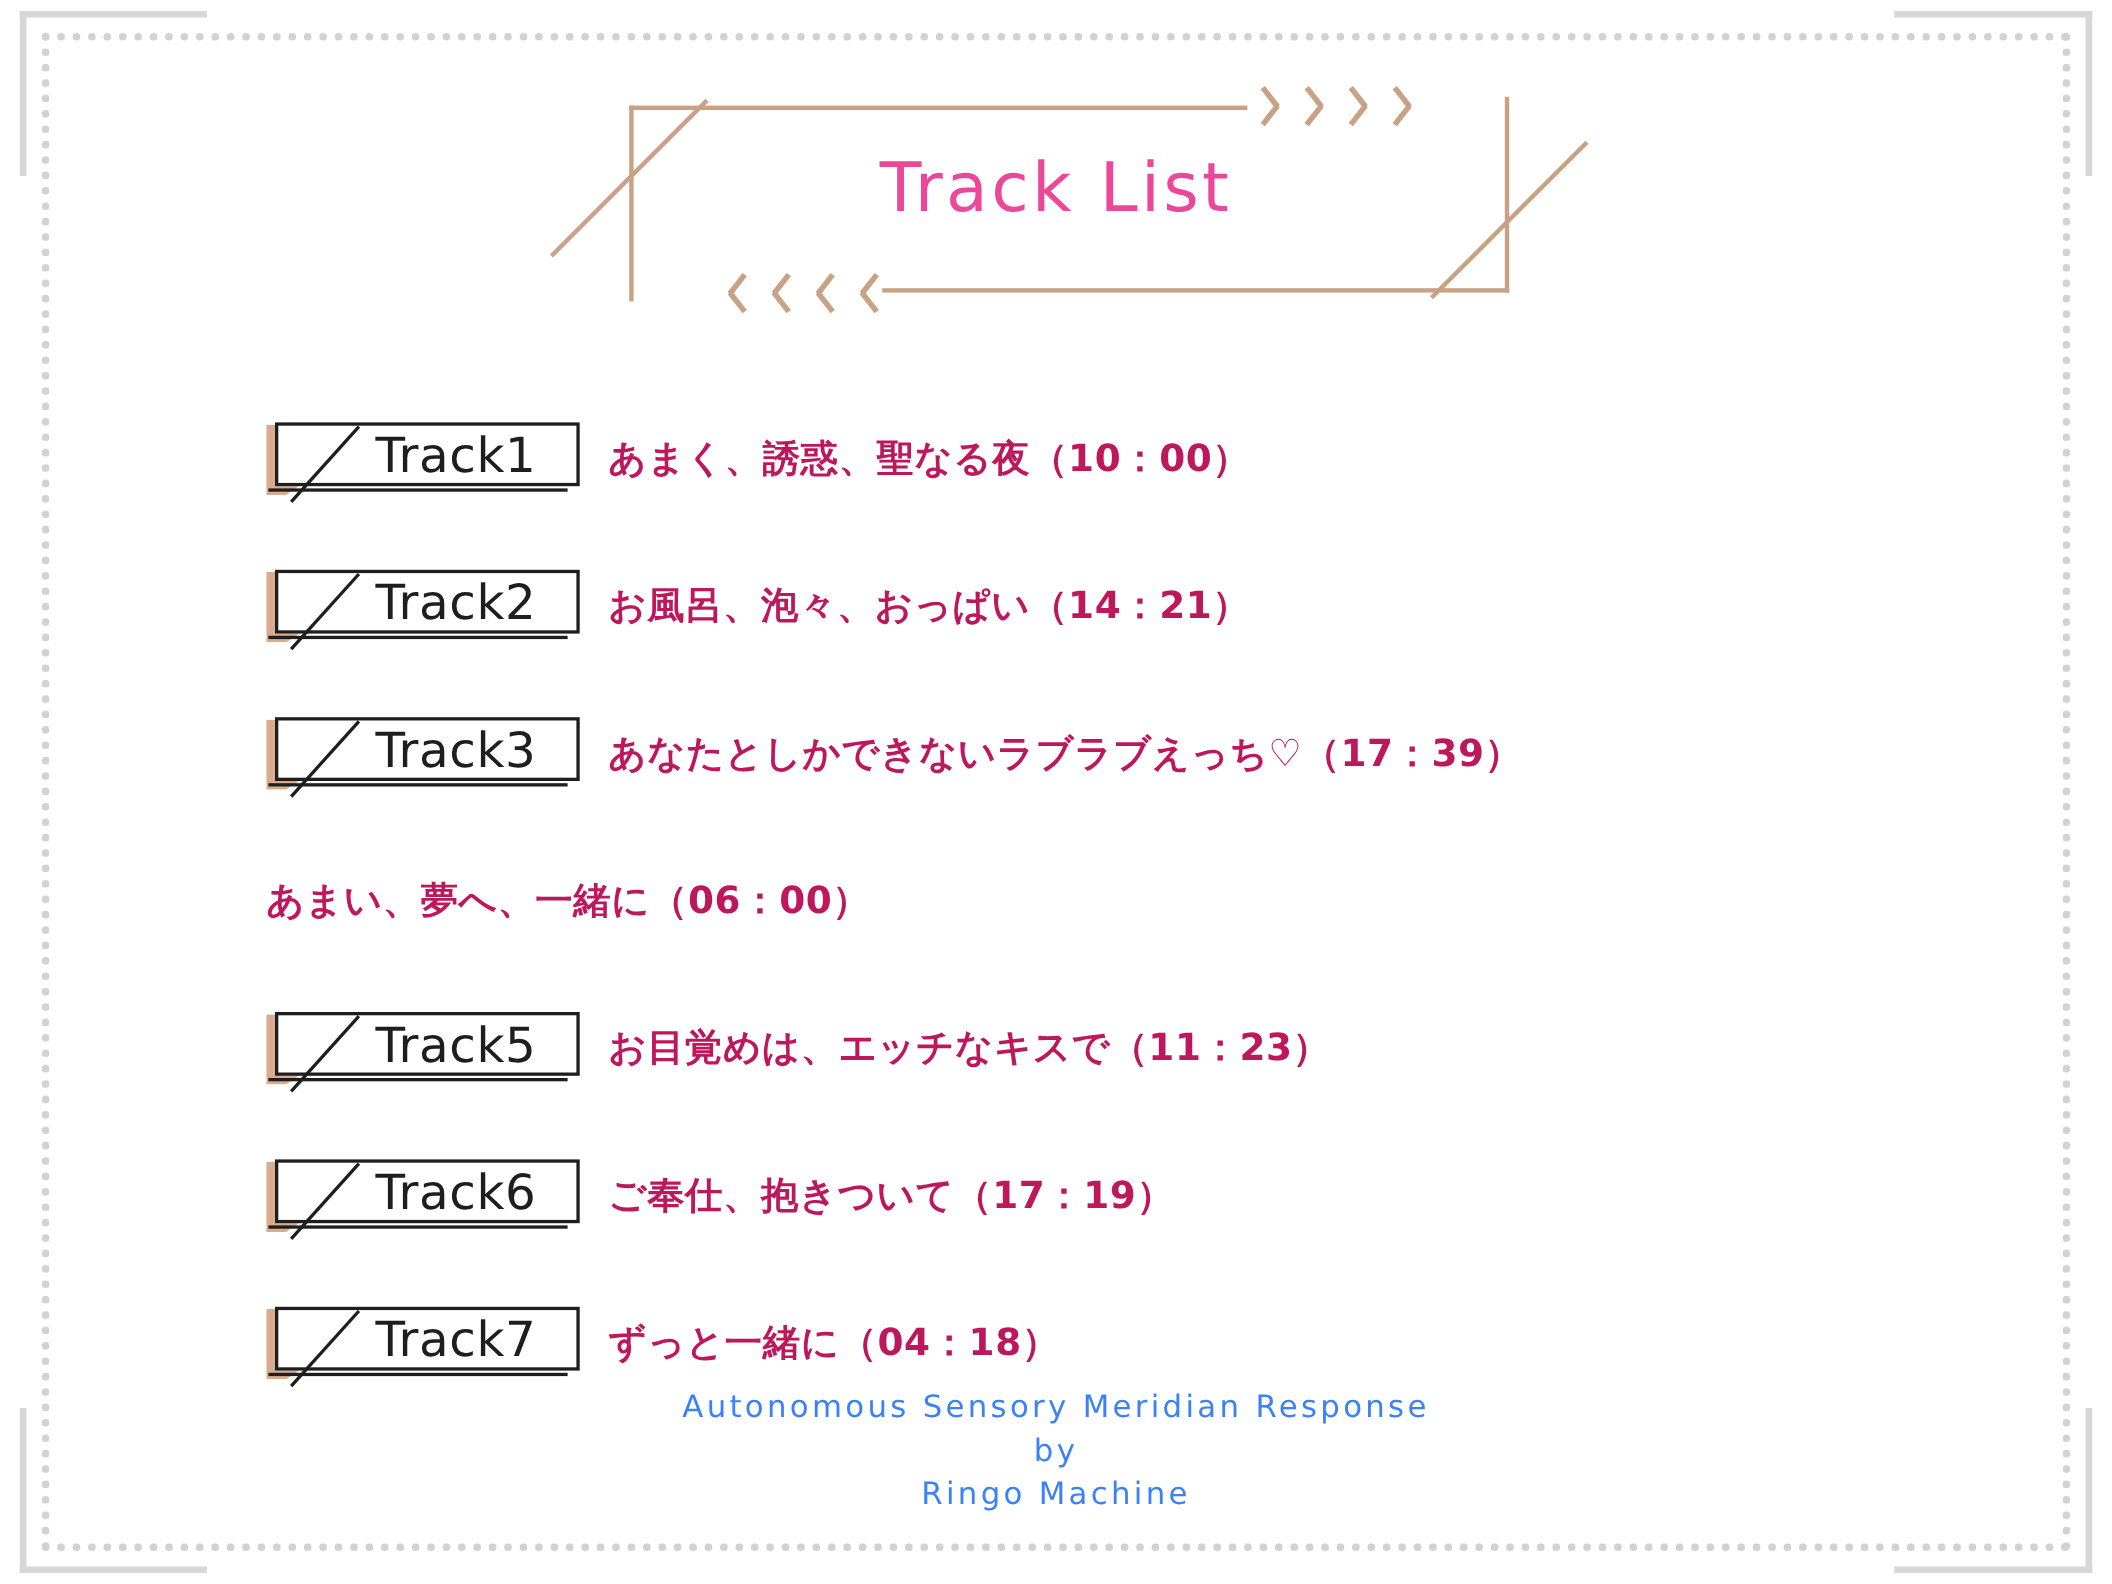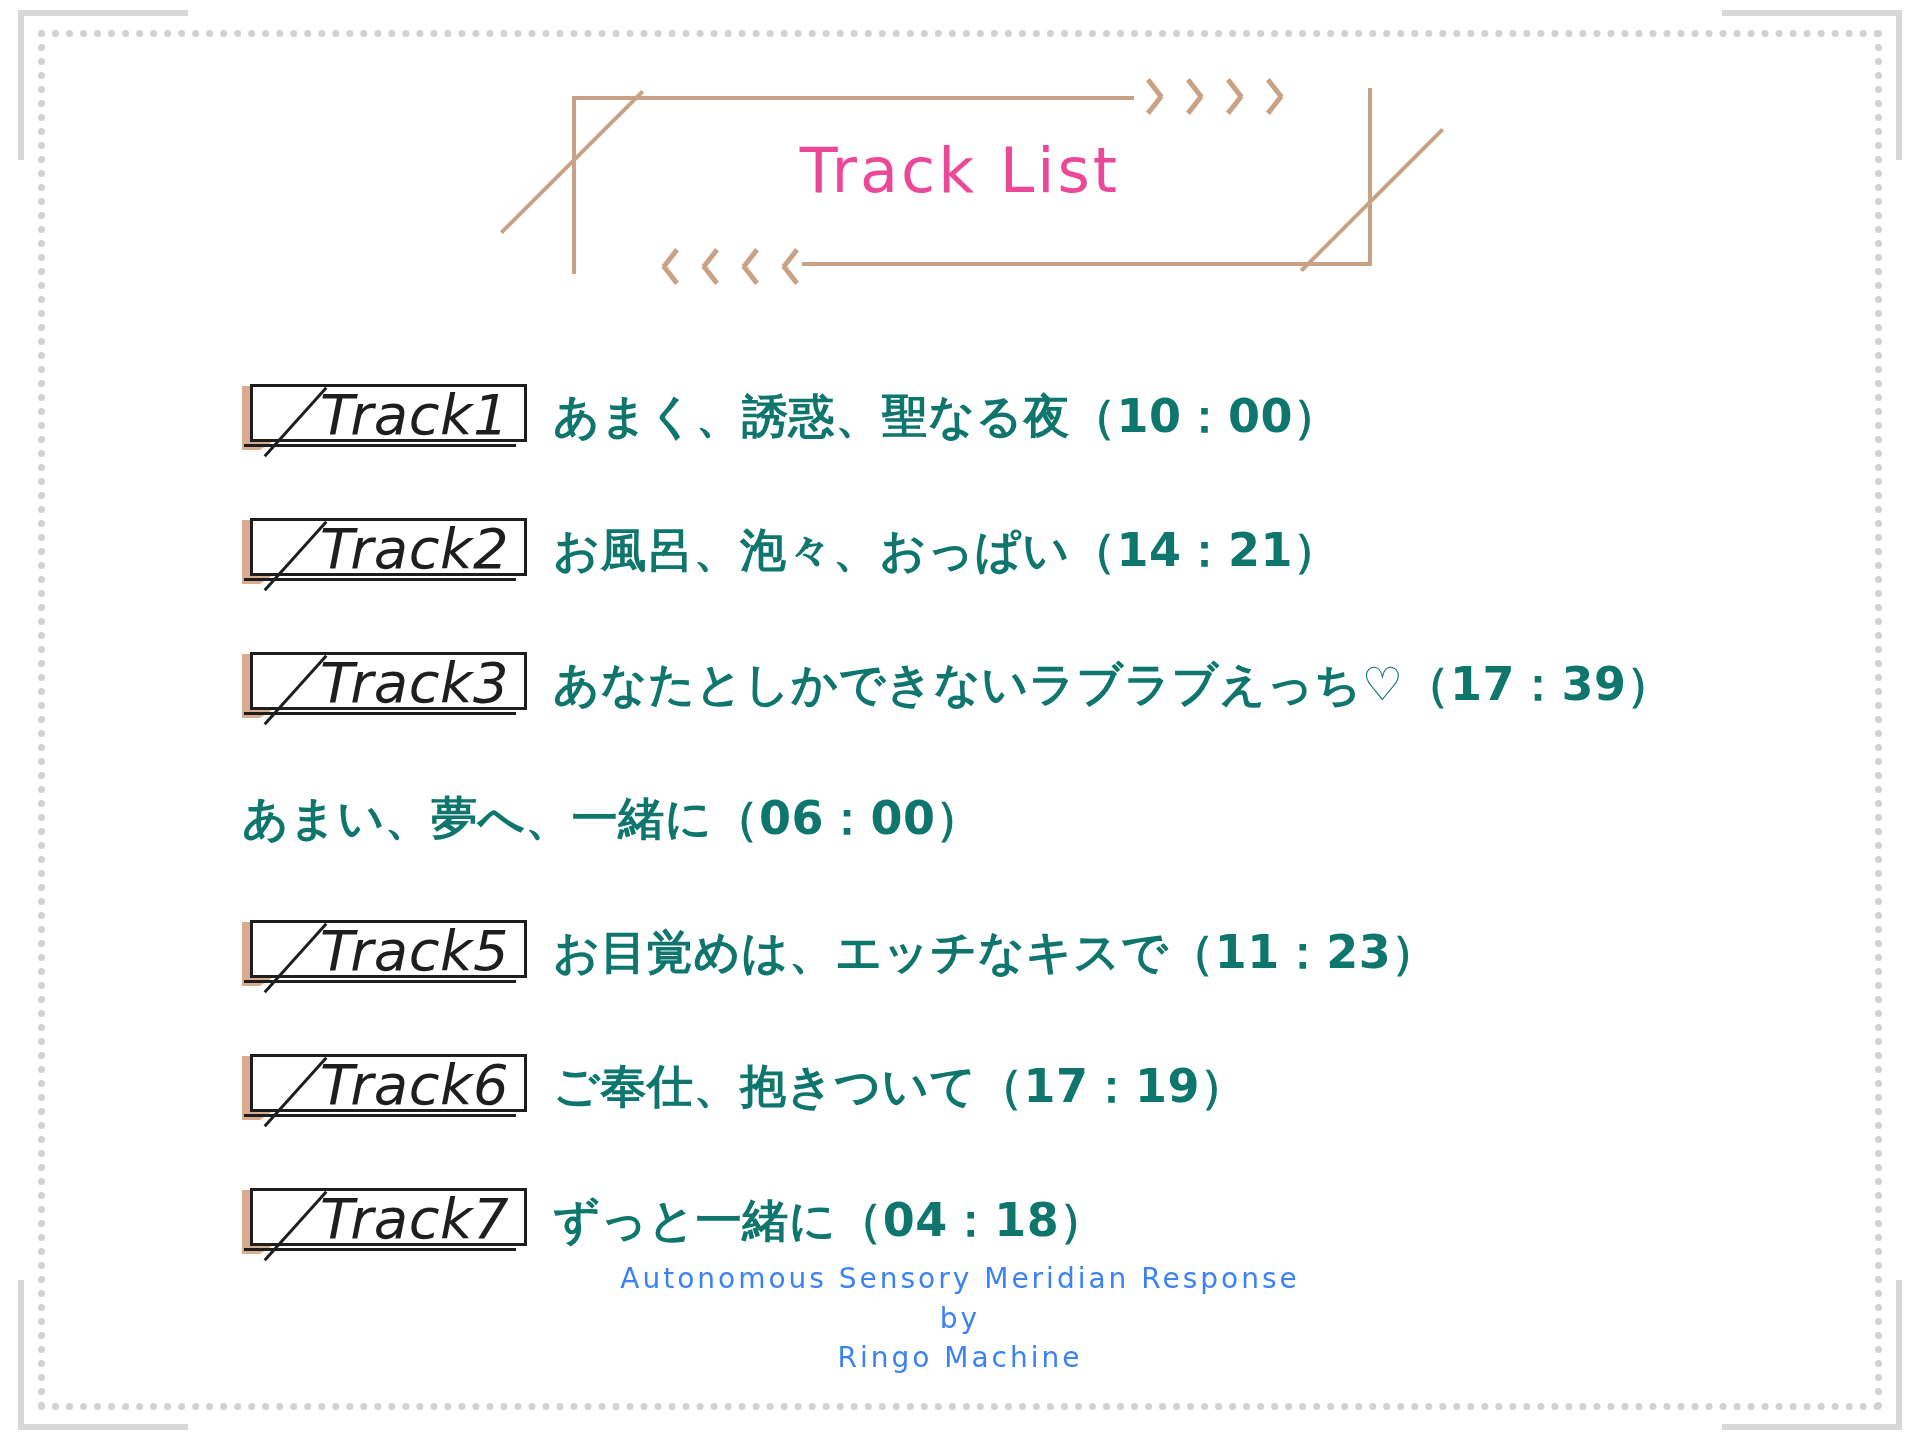--- a/index.html
+++ b/index.html
@@ -215,29 +215,28 @@
   .badge-label {
     position: absolute;
     left: 68px;
     top: 4px;
     right: 8px;
     bottom: 10px;
     display: flex;
     align-items: center;
     justify-content: center;
     color: #1e1e1e;
-    font-size: 56px;
+    font-size: 44px;
     font-family: "DejaVu Sans", sans-serif;
     letter-spacing: 0.5px;
-    font-style: italic;
   }
 
   .track-title {
-    color: #0f766e;
-    font-size: 46px;
+    color: #be185d;
+    font-size: 34px;
     font-weight: 700;
     letter-spacing: 0.5px;
     white-space: nowrap;
     font-family: "DejaVu Sans", sans-serif;
   }
 
   
   .footer {
     position: absolute;
     left: 0;

